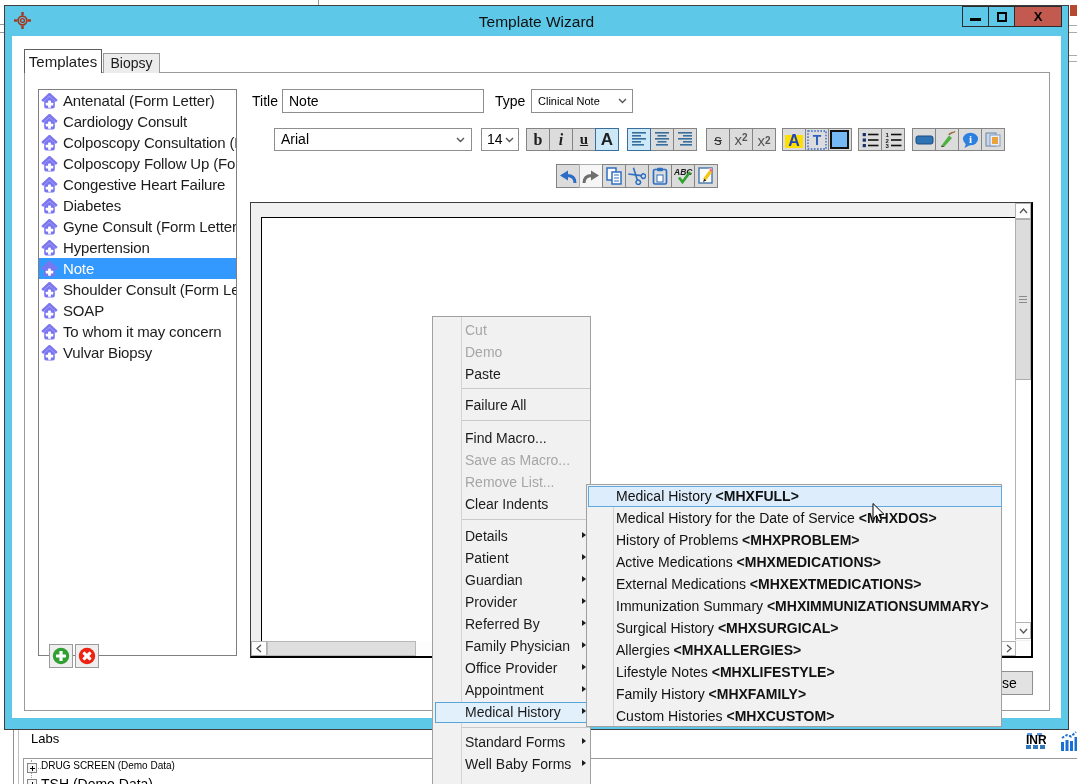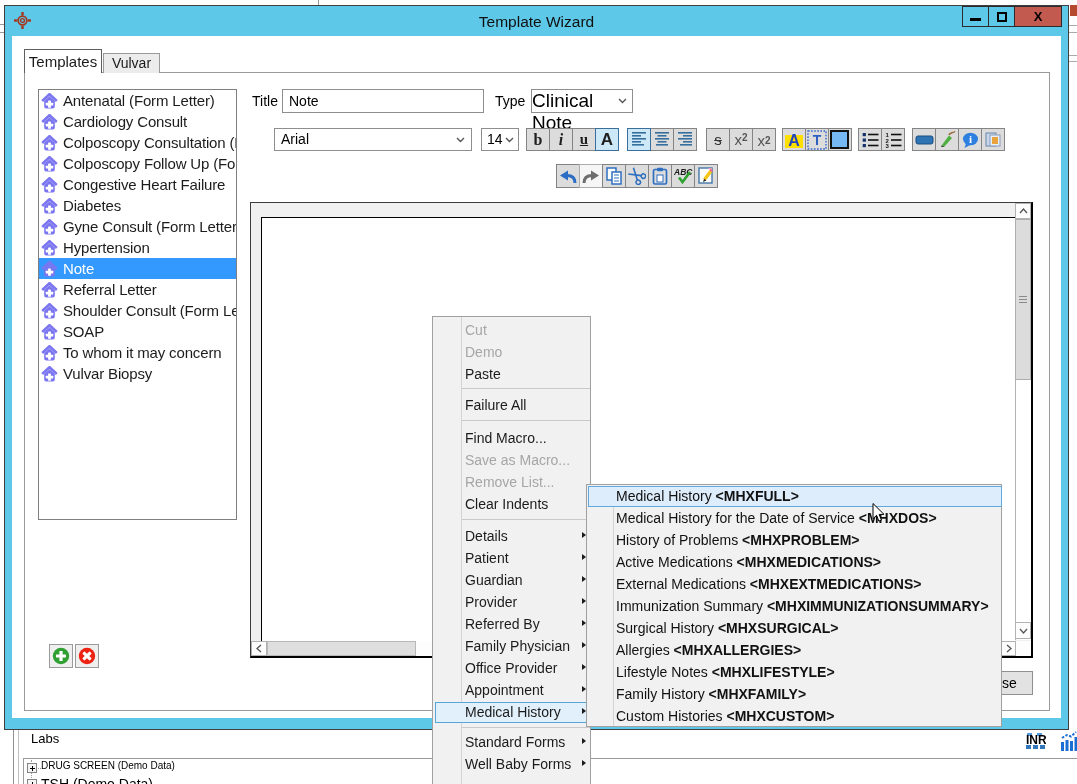--- a/index.html
+++ b/index.html
@@ -92,25 +92,25 @@
 </div>
 <div class="a" style="left:1014px;top:6px;width:48px;height:21px;border:1px solid #2b2b2b;background:#c35a50;
   display:flex;align-items:center;justify-content:center;font-weight:bold;font-size:13px;color:#000">X</div>
 
 <div class="a" style="left:12px;top:36px;width:1049px;height:682px;background:#fff"></div>
 
 <div class="a" style="left:24px;top:72px;width:1026px;height:639px;border:1px solid #9a9a9a"></div>
 <div class="a" style="left:25px;top:72px;width:76px;height:1px;background:#fff"></div>
 
 <div class="a" style="left:103px;top:53px;width:57px;height:20px;border:1px solid #9a9a9a;border-bottom:none;background:#ececec;
-  text-align:center;font-size:14px;color:#1a1a1a;line-height:19px">Vulvar</div>
+  text-align:center;font-size:14px;color:#1a1a1a;line-height:19px">Biopsy</div>
 <div class="a" style="left:24px;top:49px;width:78px;height:24px;border:1px solid #5f5f5f;border-bottom:none;background:#fff;
   text-align:center;font-size:15px;color:#1a1a1a;line-height:23px">Templates</div>
 
-<div class="a" style="left:38px;top:89px;width:199px;height:431px;border:1px solid #7f7f7f;background:#fff;overflow:hidden">
+<div class="a" style="left:38px;top:89px;width:199px;height:567px;border:1px solid #7f7f7f;background:#fff;overflow:hidden">
 <div class="li"><svg width="17" height="16" viewBox="0 0 17 16">
  <path d="M1.2,8 L8.5,1.2 L15.8,8" stroke="#7b76f0" stroke-width="2.6" fill="none"></path>
  <path d="M3.2,8 L8.5,3.2 L13.8,8 L13.8,13.5 Q13.8,15.4 11.9,15.4 L5.1,15.4 Q3.2,15.4 3.2,13.5 Z" fill="#7b76f0"></path>
  <rect x="7.1" y="7.4" width="2.8" height="7.4" fill="#fff" rx="0.6"></rect>
  <rect x="4.8" y="9.7" width="7.4" height="2.8" fill="#fff" rx="0.6"></rect>
 </svg>Antenatal (Form Letter)</div>
 <div class="li"><svg width="17" height="16" viewBox="0 0 17 16">
  <path d="M1.2,8 L8.5,1.2 L15.8,8" stroke="#7b76f0" stroke-width="2.6" fill="none"></path>
  <path d="M3.2,8 L8.5,3.2 L13.8,8 L13.8,13.5 Q13.8,15.4 11.9,15.4 L5.1,15.4 Q3.2,15.4 3.2,13.5 Z" fill="#7b76f0"></path>
  <rect x="7.1" y="7.4" width="2.8" height="7.4" fill="#fff" rx="0.6"></rect>
@@ -151,26 +151,20 @@
  <path d="M3.2,8 L8.5,3.2 L13.8,8 L13.8,13.5 Q13.8,15.4 11.9,15.4 L5.1,15.4 Q3.2,15.4 3.2,13.5 Z" fill="#7b76f0"></path>
  <rect x="7.1" y="7.4" width="2.8" height="7.4" fill="#fff" rx="0.6"></rect>
  <rect x="4.8" y="9.7" width="7.4" height="2.8" fill="#fff" rx="0.6"></rect>
 </svg>Hypertension</div>
 <div class="li" style="background:#3399ff;color:#fff"><svg width="17" height="16" viewBox="0 0 17 16">
  <path d="M1.2,8 L8.5,1.2 L15.8,8" stroke="#7b76f0" stroke-width="2.6" fill="none"></path>
  <path d="M3.2,8 L8.5,3.2 L13.8,8 L13.8,13.5 Q13.8,15.4 11.9,15.4 L5.1,15.4 Q3.2,15.4 3.2,13.5 Z" fill="#7b76f0"></path>
  <rect x="7.1" y="7.4" width="2.8" height="7.4" fill="#fff" rx="0.6"></rect>
  <rect x="4.8" y="9.7" width="7.4" height="2.8" fill="#fff" rx="0.6"></rect>
 </svg>Note</div>
-<div class="li"><svg width="17" height="16" viewBox="0 0 17 16">
- <path d="M1.2,8 L8.5,1.2 L15.8,8" stroke="#7b76f0" stroke-width="2.6" fill="none"></path>
- <path d="M3.2,8 L8.5,3.2 L13.8,8 L13.8,13.5 Q13.8,15.4 11.9,15.4 L5.1,15.4 Q3.2,15.4 3.2,13.5 Z" fill="#7b76f0"></path>
- <rect x="7.1" y="7.4" width="2.8" height="7.4" fill="#fff" rx="0.6"></rect>
- <rect x="4.8" y="9.7" width="7.4" height="2.8" fill="#fff" rx="0.6"></rect>
-</svg>Referral Letter</div>
 <div class="li"><svg width="17" height="16" viewBox="0 0 17 16">
  <path d="M1.2,8 L8.5,1.2 L15.8,8" stroke="#7b76f0" stroke-width="2.6" fill="none"></path>
  <path d="M3.2,8 L8.5,3.2 L13.8,8 L13.8,13.5 Q13.8,15.4 11.9,15.4 L5.1,15.4 Q3.2,15.4 3.2,13.5 Z" fill="#7b76f0"></path>
  <rect x="7.1" y="7.4" width="2.8" height="7.4" fill="#fff" rx="0.6"></rect>
  <rect x="4.8" y="9.7" width="7.4" height="2.8" fill="#fff" rx="0.6"></rect>
 </svg>Shoulder Consult (Form Letter)</div>
 <div class="li"><svg width="17" height="16" viewBox="0 0 17 16">
  <path d="M1.2,8 L8.5,1.2 L15.8,8" stroke="#7b76f0" stroke-width="2.6" fill="none"></path>
  <path d="M3.2,8 L8.5,3.2 L13.8,8 L13.8,13.5 Q13.8,15.4 11.9,15.4 L5.1,15.4 Q3.2,15.4 3.2,13.5 Z" fill="#7b76f0"></path>
  <rect x="7.1" y="7.4" width="2.8" height="7.4" fill="#fff" rx="0.6"></rect>
@@ -205,21 +199,21 @@
           <rect x="5.8" y="9.4" width="10.4" height="3.2" fill="#fff" rx="1"></rect>
         </g>
       </svg>
 </div>
 
 <div class="a" style="left:252px;top:93px;font-size:14px;color:#000">Title</div>
 <div class="a" style="left:282px;top:89px;width:202px;height:24px;border:1px solid #8e8e8e;background:#fff;
   font-size:14px;color:#000;line-height:22px;padding-left:6px">Note</div>
 <div class="a" style="left:495px;top:93px;font-size:14px;color:#000">Type</div>
 <div class="a" style="left:531px;top:89px;width:102px;height:24px;border:1px solid #8e8e8e;background:#fff;
-  font-size:19px;color:#000;line-height:22px;">Clinical Note
+  font-size:11px;color:#000;line-height:22px;padding-left:6px">Clinical Note
  <svg style="position:absolute;right:5px;top:8px" width="9" height="6">
         <path d="M1,1 L4.5,4.5 L8,1" stroke="#555" stroke-width="1.4" fill="none"></path>
       </svg>
 </div>
 
 <div class="a" style="left:274px;top:128px;width:198px;height:23px;border:1px solid #8e8e8e;background:#fff;
   font-size:14px;color:#000;line-height:21px;padding-left:6px">Arial
  <svg style="position:absolute;right:6px;top:8px" width="9" height="6">
         <path d="M1,1 L4.5,4.5 L8,1" stroke="#555" stroke-width="1.4" fill="none"></path>
       </svg>

